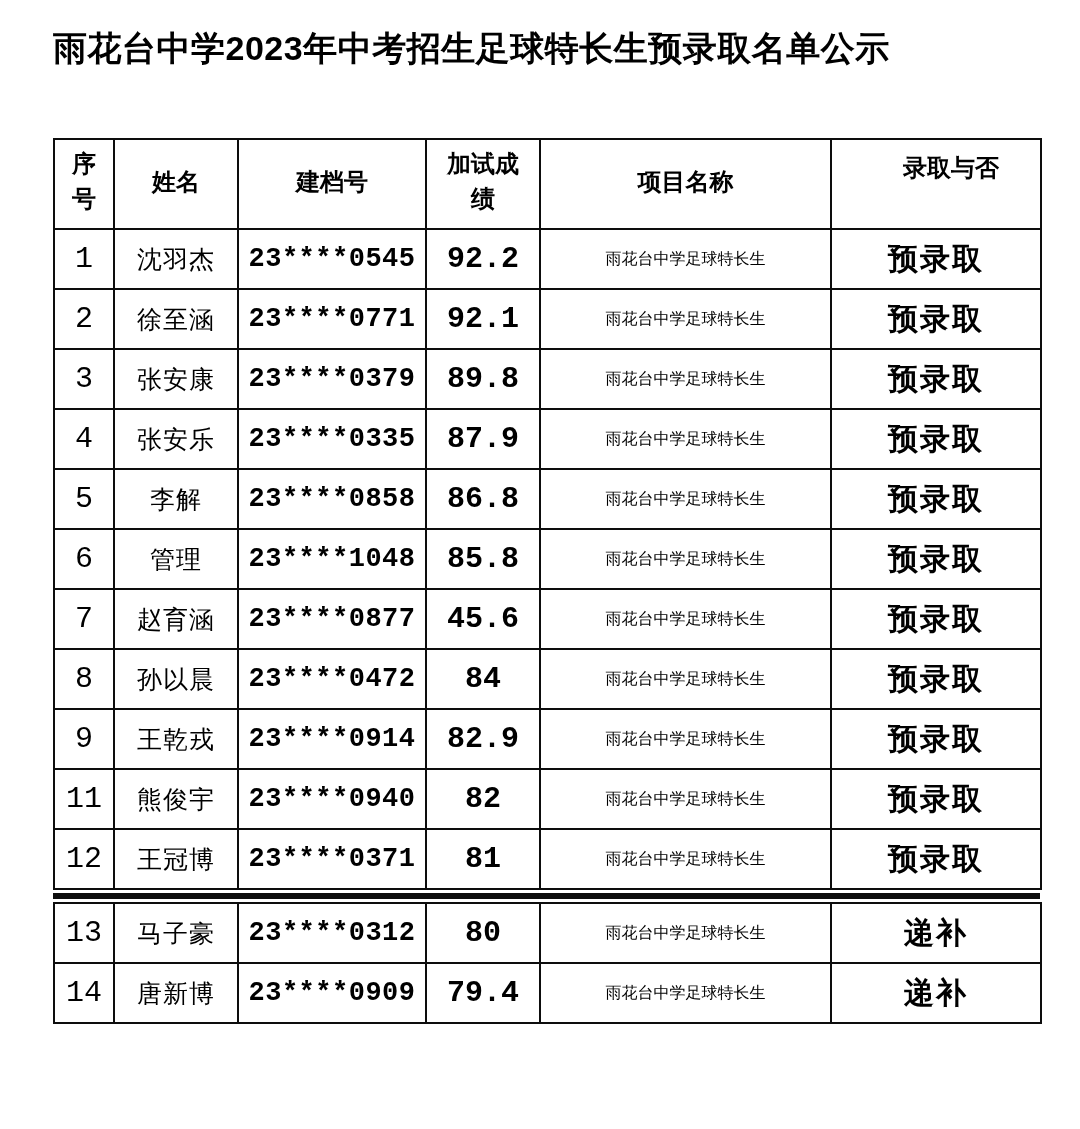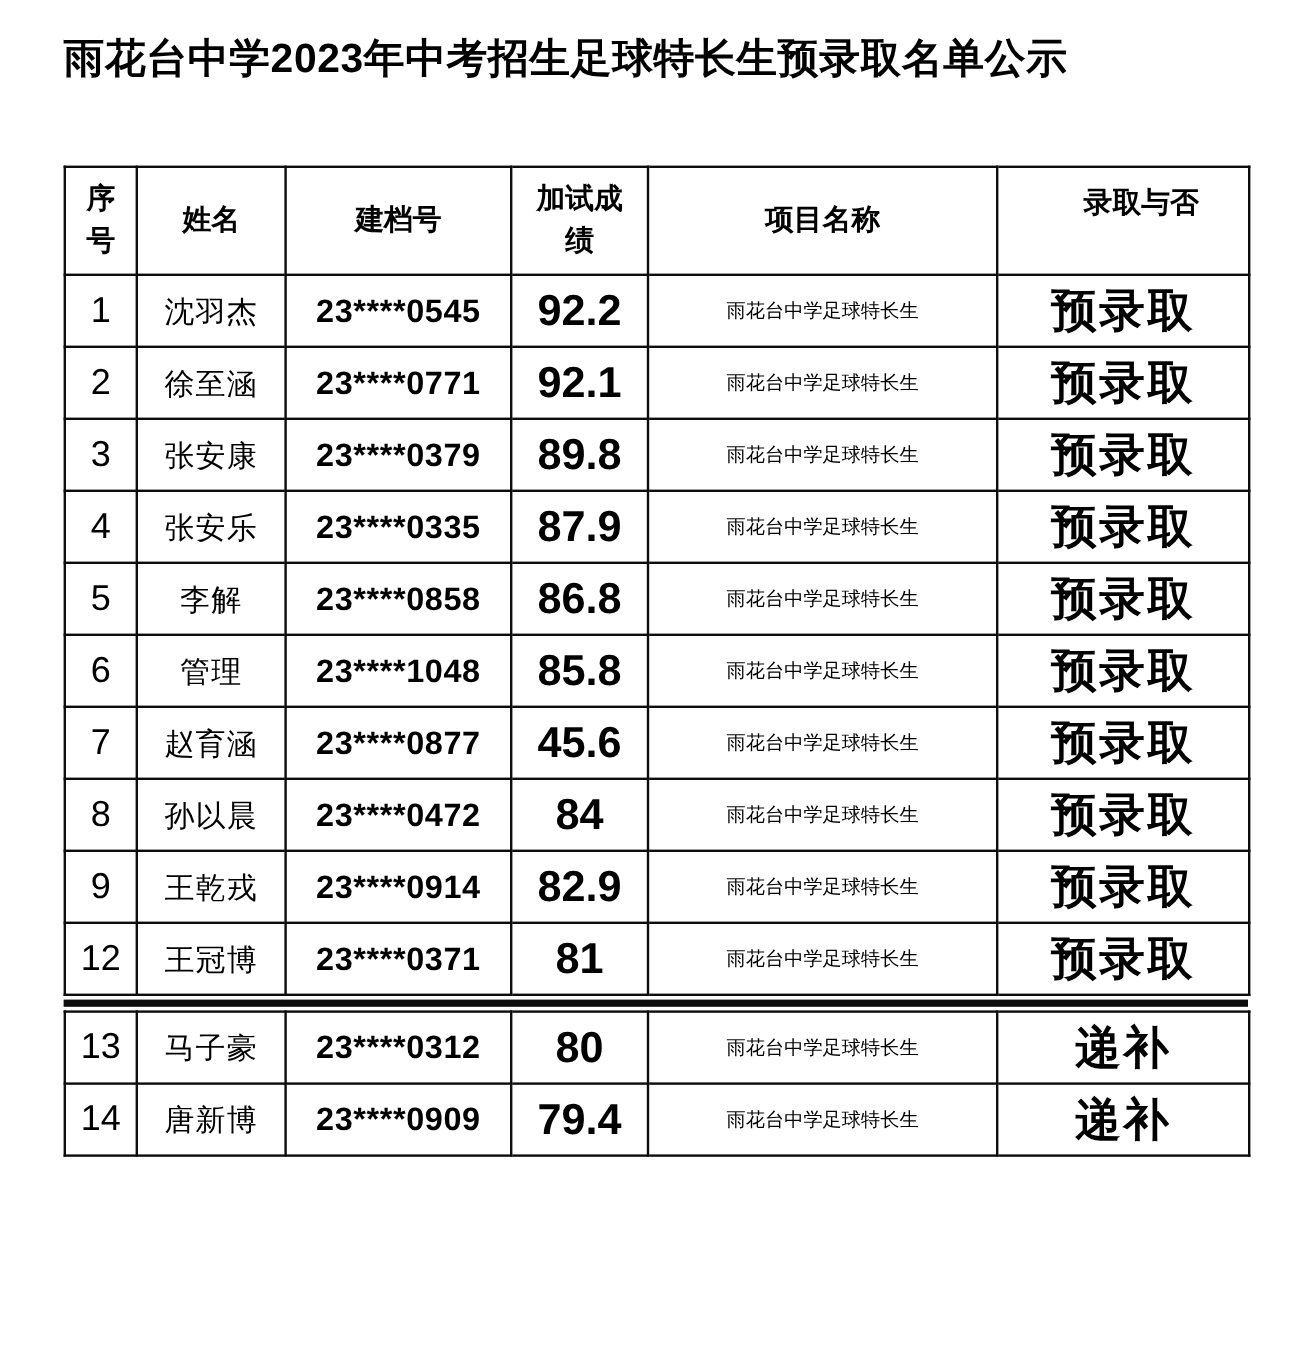--- a/index.html
+++ b/index.html
@@ -20,20 +20,21 @@
     font-weight: 700;
     letter-spacing: 0.5px;
     color: #000000;
     white-space: nowrap;
     margin-bottom: 66px;
   }
   table.roster {
     border-collapse: collapse;
     table-layout: fixed;
     width: 987px;
+    font-family: Liberation Mono, monospace;
   }
   table.roster col.c-no      { width: 60px; }
   table.roster col.c-name    { width: 124px; }
   table.roster col.c-id      { width: 188px; }
   table.roster col.c-score   { width: 114px; }
   table.roster col.c-program { width: 291px; }
   table.roster col.c-status  { width: 210px; }
   table.roster th, table.roster td {
     border: 2px solid #0d0d0d;
     text-align: center;
@@ -49,23 +50,23 @@
   }
   table.roster th:last-child {
     vertical-align: top;
     padding-top: 13px;
     padding-left: 39px;
   }
   table.roster td { height: 60px; }
   td.cell-no      { font-size: 30px; font-weight: 400; }
   td.cell-name    { font-size: 25px; font-weight: 400; letter-spacing: 1px; }
   td.cell-id      { font-size: 27px; font-weight: 600; letter-spacing: 0.5px; }
-  td.cell-score   { font-size: 36px; font-weight: 700; }
+  td.cell-score   { font-size: 30px; font-weight: 700; }
   td.cell-program { font-size: 16px; font-weight: 400; }
-  td.cell-status  { font-size: 38px; font-weight: 700; letter-spacing: 2px; border-radius: 10px; }
+  td.cell-status  { font-size: 30px; font-weight: 700; letter-spacing: 2px; border-radius: 10px; }
   .thick-divider {
     width: 987px;
     height: 6px;
     background: #0d0d0d;
     margin: 3px 0 3px 0;
   }
 </style>
 </head>
 <body>
 
@@ -159,20 +160,28 @@
         </tr>
         <tr>
           <td class="cell-no">9</td>
           <td class="cell-name">王乾戎</td>
           <td class="cell-id">23****0914</td>
           <td class="cell-score">82.9</td>
           <td class="cell-program">雨花台中学足球特长生</td>
           <td class="cell-status">预录取</td>
         </tr>
         <tr>
+          <td class="cell-no">11</td>
+          <td class="cell-name">熊俊宇</td>
+          <td class="cell-id">23****0940</td>
+          <td class="cell-score">82</td>
+          <td class="cell-program">雨花台中学足球特长生</td>
+          <td class="cell-status">预录取</td>
+        </tr>
+        <tr>
           <td class="cell-no">12</td>
           <td class="cell-name">王冠博</td>
           <td class="cell-id">23****0371</td>
           <td class="cell-score">81</td>
           <td class="cell-program">雨花台中学足球特长生</td>
           <td class="cell-status">预录取</td>
         </tr>
       </tbody>
   </table>
 

